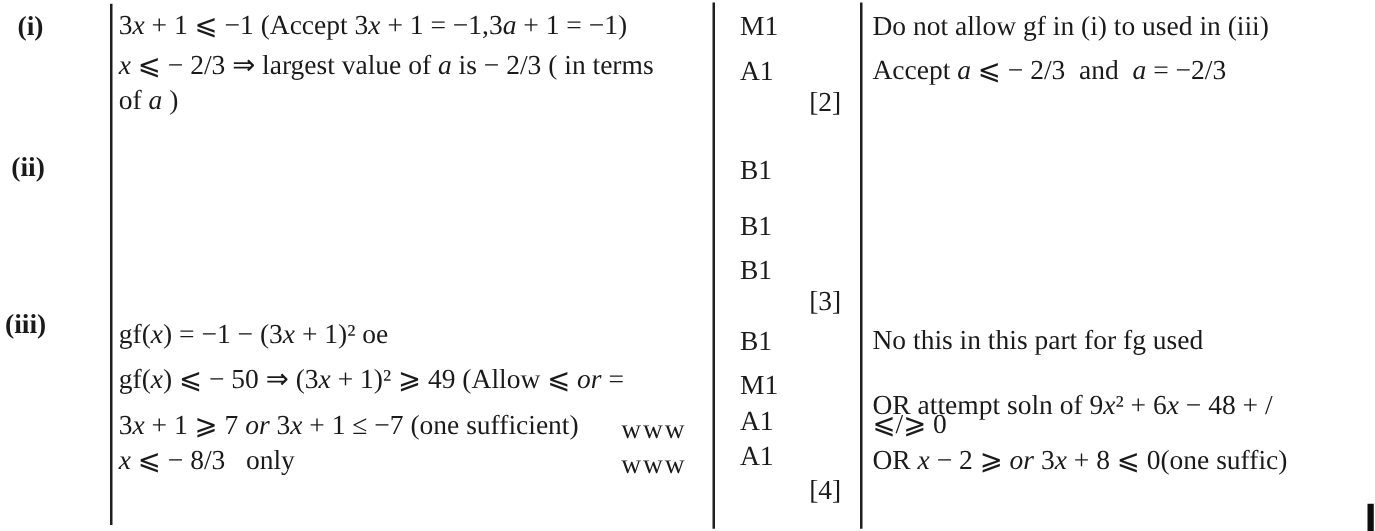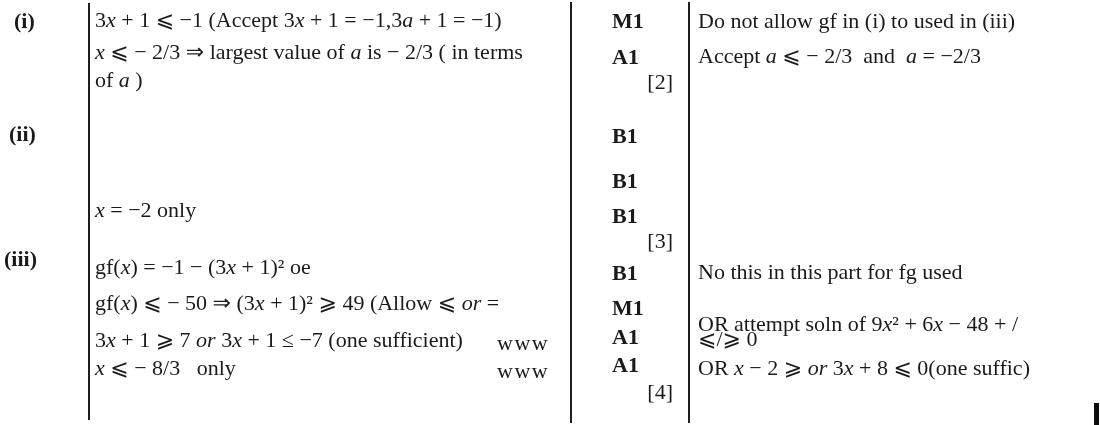--- a/index.html
+++ b/index.html
@@ -12,21 +12,21 @@
     color:#1a1a1a;
   }
   .t {
     position:absolute;
     white-space:nowrap;
     font-size:22px;
     line-height:24px;
     color:#1a1a1a;
   }
   .plabel { font-weight:bold; }
-  .mark   { left:612px; font-weight:bold; }
+  .mark   { left:592px; font-weight:normal; }
   .total  { left:595px; width:78px; text-align:right; }
   .answer { left:95px;font-family:Liberation Serif, serif; }
   .comment{ left:698px; }
   .www    { left:497px; letter-spacing:1.5px; }
   .vline {
     position:absolute;
     width:2px;
     background:#1f1f1f;
   }
   .edge {
@@ -49,21 +49,20 @@
   <div class="t answer" style="top:8px">3<i>x</i> + 1 ⩽ −1 (Accept 3<i>x</i> + 1 = −1,3<i>a</i> + 1 = −1)</div>
   <div class="t answer" style="top:40px"><i>x</i> ⩽ − 2/3 ⇒ largest value of <i>a</i> is − 2/3 ( in terms</div>
   <div class="t answer" style="top:68px">of <i>a</i> )</div>
   <div class="t mark" style="top:9px">M1</div>
   <div class="t mark" style="top:45px">A1</div>
   <div class="t total" style="top:70px">[2]</div>
   <div class="t comment" style="top:9px">Do not allow gf in (i) to used in (iii)</div>
   <div class="t comment" style="top:44px">Accept <i>a</i> ⩽ − 2/3 &nbsp;and&nbsp; <i>a</i> = −2/3</div>
 
   <div class="t plabel" style="left:9px; top:122px">(ii)</div>
-  <div class="t answer" style="top:198px"><i>x</i> = −2 only</div>
   <div class="t mark" style="top:124px">B1</div>
   <div class="t mark" style="top:169px">B1</div>
   <div class="t mark" style="top:204px">B1</div>
   <div class="t total" style="top:229px">[3]</div>
 
   <div class="t plabel" style="left:4px; top:247px">(iii)</div>
   <div class="t answer" style="top:255px">gf(<i>x</i>) = −1 − (3<i>x</i> + 1)² oe</div>
   <div class="t answer" style="top:291px">gf(<i>x</i>) ⩽ − 50 ⇒ (3<i>x</i> + 1)² ⩾ 49 (Allow ⩽ <i>or</i> =</div>
   <div class="t answer" style="top:328px">3<i>x</i> + 1 ⩾ 7 <i>or</i> 3<i>x</i> + 1 ≤ −7 (one sufficient)</div>
   <div class="t answer" style="top:356px"><i>x</i> ⩽ − 8/3&nbsp;&nbsp; only</div>

